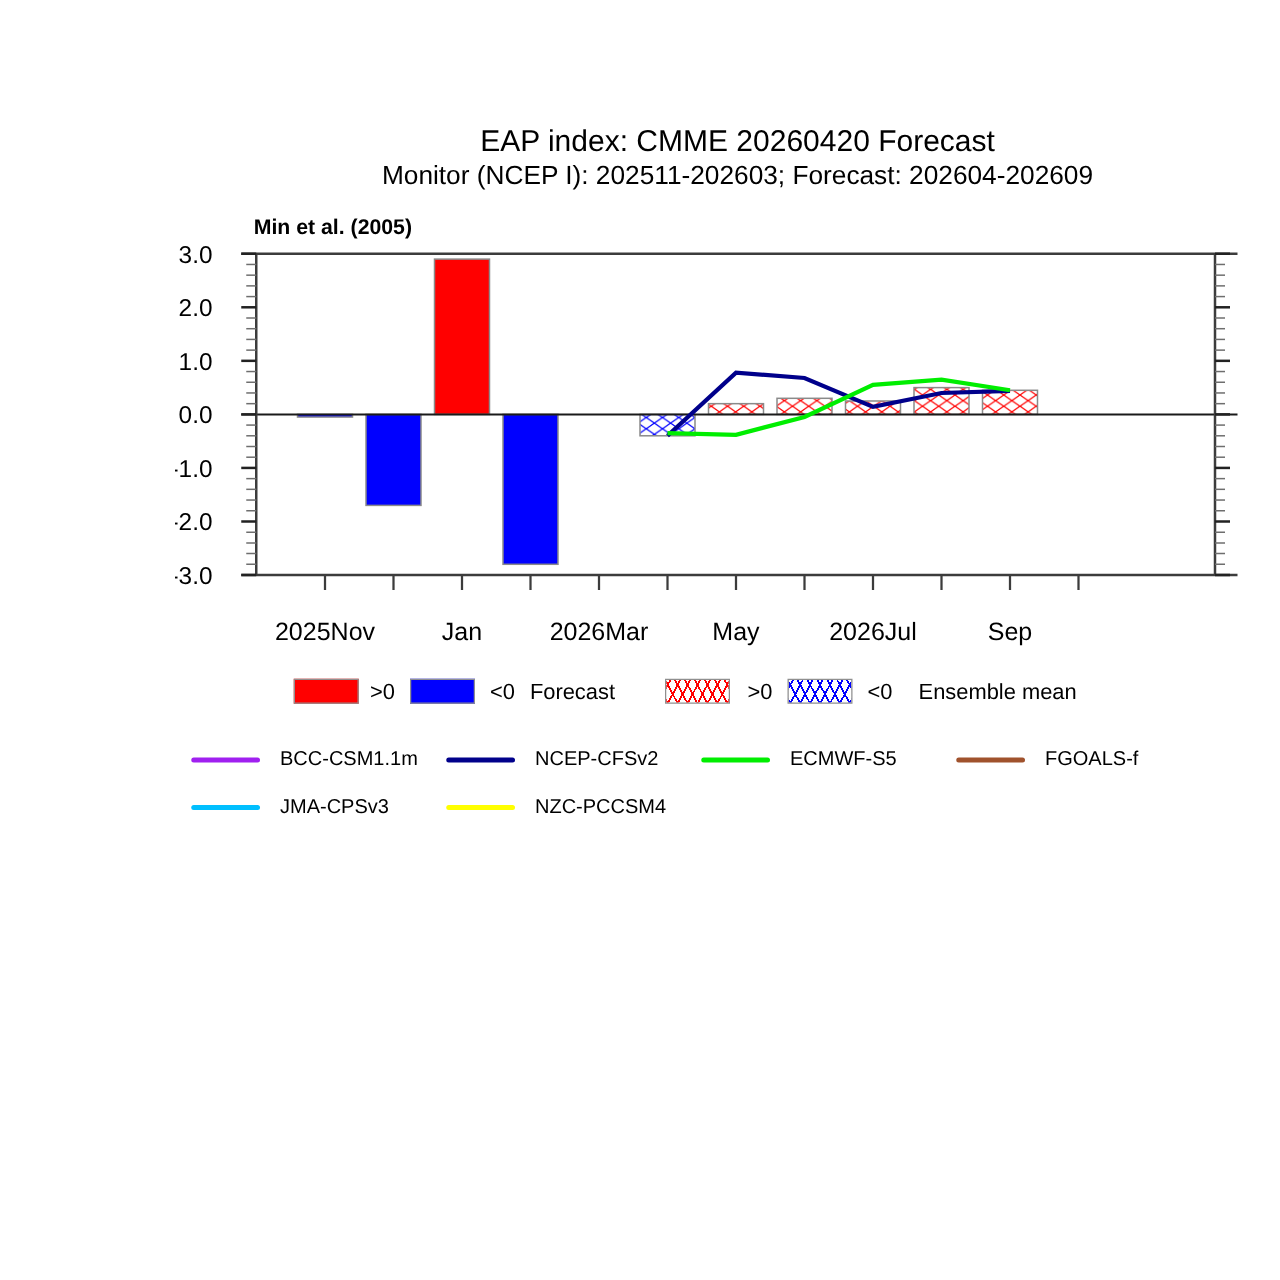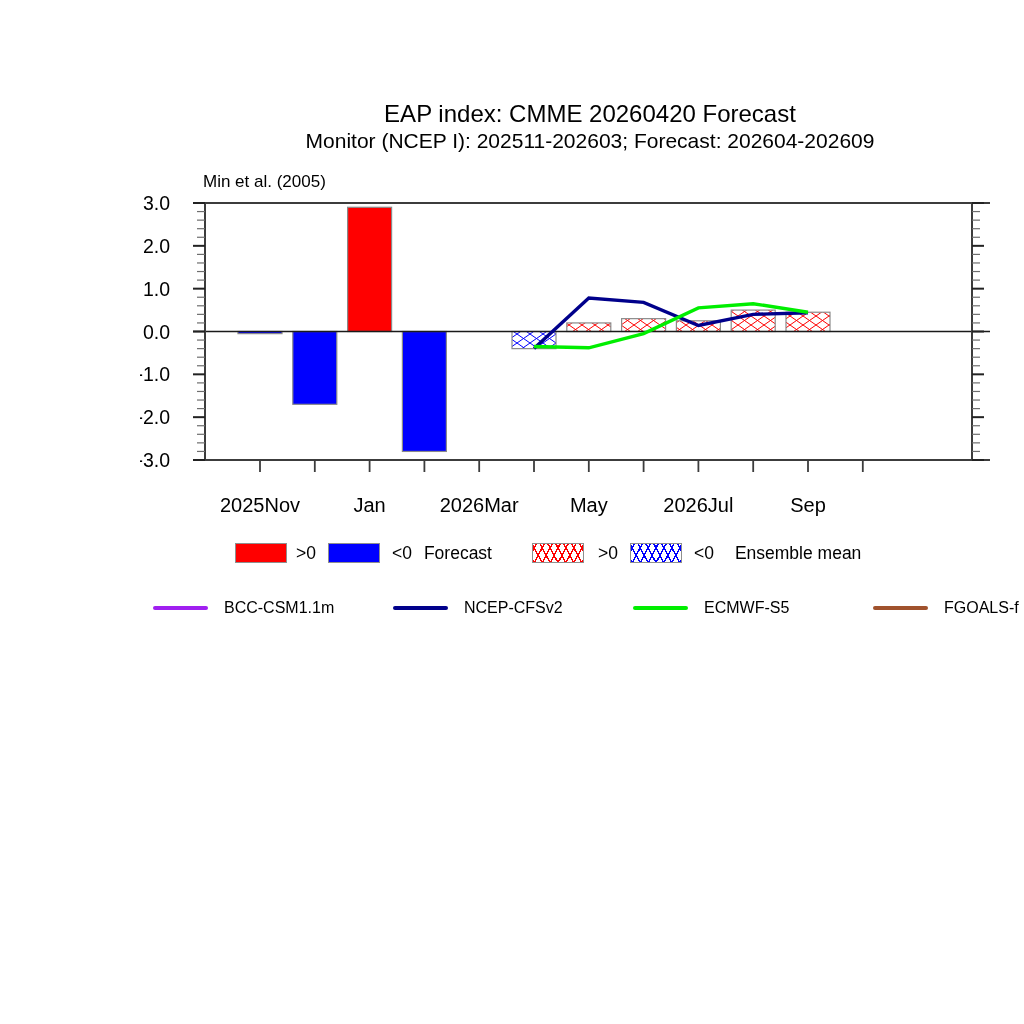--- a/index.html
+++ b/index.html
@@ -3,29 +3,29 @@
 <meta charset="utf-8">
 <style>
   html,body{margin:0;padding:0;}
   body{
     width:1024px;height:1024px;position:relative;background:#ffffff;
     font-family:"Liberation Sans", sans-serif;color:#000;overflow:hidden;
   }
   #title-block{position:absolute;left:150px;top:100px;width:880px;text-align:center;}
   #chart-title{font-size:24px;line-height:28px;}
   #chart-subtitle{font-size:21px;line-height:26px;}
-  #axis-note{position:absolute;left:203px;top:172px;font-size:17px;}
+  #axis-note{position:absolute;left:203px;top:172px;font-size:17px;font-weight:bold;}
   #chart-svg{position:absolute;left:140px;top:190px;}
   #bar-legend{position:absolute;left:235px;top:542px;height:22px;display:flex;align-items:center;}
   .bar-swatch{width:52px;height:20px;border:1px solid #8f8f8f;box-sizing:border-box;background-color:#fff;flex:none;}
   .legend-label{font-size:17.5px;line-height:22px;white-space:nowrap;}
   .ml-9{margin-left:9px;}.ml-12{margin-left:12px;}.ml-14{margin-left:14px;}
   .ml-21{margin-left:21px;text-align:right;}.ml-40{margin-left:40px;}
   #model-legend{position:absolute;left:153px;top:593px;width:820px;}
-  .model-row{display:flex;height:30px;align-items:center;gap:36px;}
+  .model-row{display:flex;height:30px;align-items:center;}
   .model-row.second{margin-top:8px;}
   .model-cell{width:204px;display:flex;align-items:center;flex:none;}
   .line-swatch{width:55px;height:4px;margin-right:16px;border-radius:2px;flex:none;}
   .model-label{font-size:16px;white-space:nowrap;}
 </style>
 </head>
 <body>
 
 <div id="title-block">
   <div id="chart-title">EAP index: CMME 20260420 Forecast</div>
@@ -184,13 +184,23 @@
     </div>
     <div class="model-cell">
       <span class="line-swatch" style="background: rgb(0, 238, 0);"></span>
       <span class="model-label">ECMWF-S5</span>
     </div>
     <div class="model-cell">
       <span class="line-swatch" style="background: rgb(160, 82, 45);"></span>
       <span class="model-label">FGOALS-f</span>
     </div>
   </div>
+  <div class="model-row second">
+    <div class="model-cell">
+      <span class="line-swatch" style="background: rgb(0, 191, 255);"></span>
+      <span class="model-label">JMA-CPSv3</span>
+    </div>
+    <div class="model-cell">
+      <span class="line-swatch" style="background: rgb(255, 255, 0);"></span>
+      <span class="model-label">NZC-PCCSM4</span>
+    </div>
+  </div>
 </div>
 
 </body></html>

